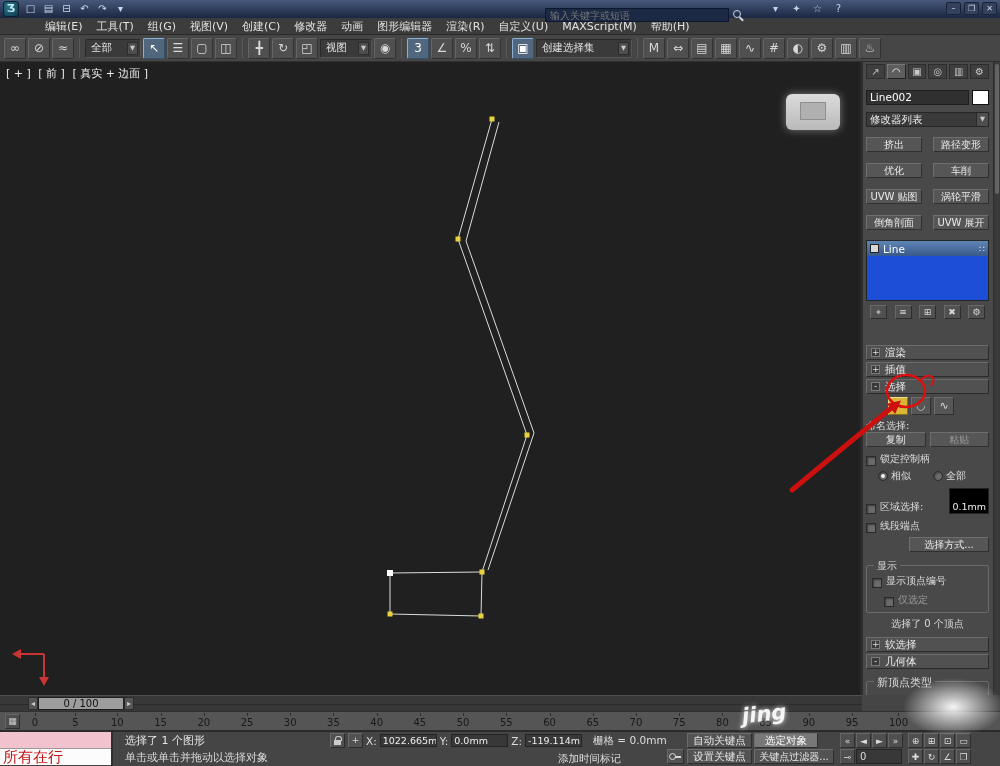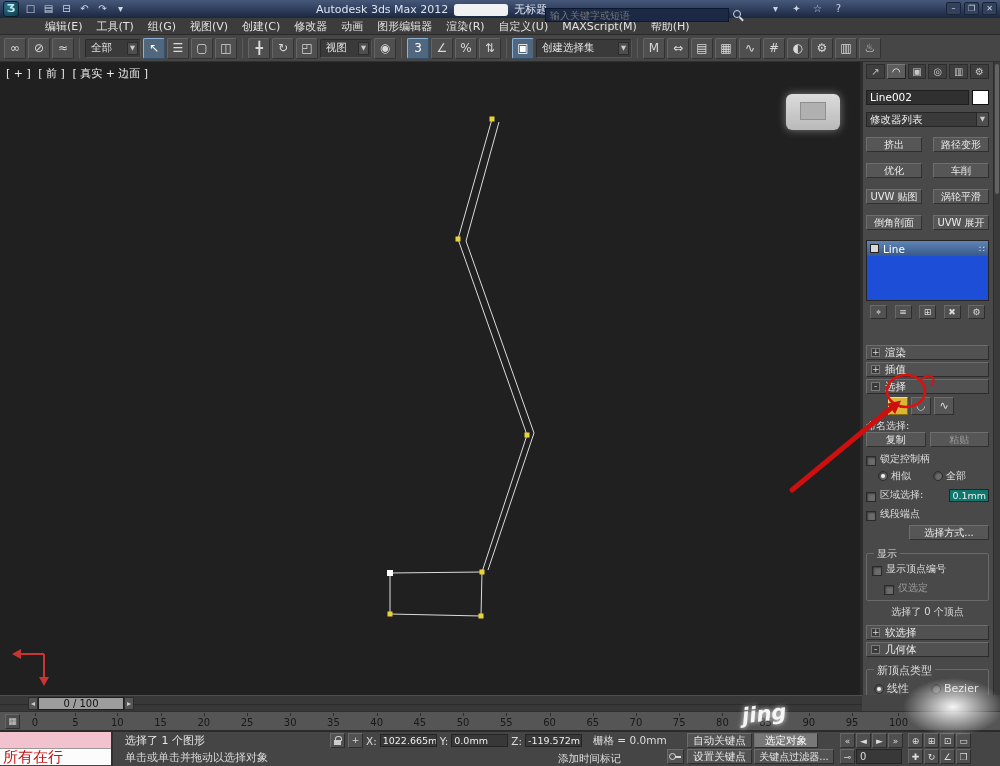--- a/index.html
+++ b/index.html
@@ -104,22 +104,22 @@
   .chk-row{margin-top:5px;display:flex;align-items:flex-end;gap:4px}
   .chk-row.indent{margin-left:12px}
   .chk-row.disabled{color:#9e9e9e}
   .chk{width:10px;height:10px;background:#6b6b6b;border:1px solid #2a2a2a;
     box-shadow:inset 1px 1px 2px rgba(0,0,0,.45);flex:none}
   .radio-row{margin:3px 0 0 12px;display:flex;gap:22px}
   .ropt{display:inline-flex;align-items:center;gap:3px}
   .radio{position:relative;width:10px;height:10px;border-radius:50%;background:#6b6b6b;
     border:1px solid #2a2a2a;box-shadow:inset 1px 1px 2px rgba(0,0,0,.45);flex:none}
   .radio.on::after{content:"";position:absolute;left:2px;top:2px;width:4px;height:4px;border-radius:50%;background:#f0f0f0}
-  .num-field{margin-left:auto;width:40px;height:13px;background:#0f766e;border:1px solid #242424;
-    color:#eee;font-size:9.5px;line-height:11px;padding:0 2px;text-align:right}
+  .num-field{margin-left:auto;width:40px;height:13px;background:#000000;border:1px solid #242424;
+    color:#eee;font-size:9.5px;line-height:11px;padding:12px 2px;text-align:right}
   .select-by{display:block;margin:4px 0 0 auto;width:80px;height:15px}
   .group-box{position:relative;margin-top:13px;border:1px solid #6a6a6a;border-radius:2px;padding:8px 5px 5px}
   .group-title{position:absolute;top:-7px;left:7px;background:#494949;padding:0 3px}
   .sel-status-text{margin-top:4px;text-align:center;color:#dcdcdc}
   .geo-body .group-box{margin-top:12px}
   .panel-scroll{position:absolute;right:0;top:0;bottom:0;width:7px;background:#3a3a3a;border-left:1px solid #2c2c2c}
   .panel-thumb{position:absolute;left:1px;top:2px;width:4px;height:130px;background:#636363;border-radius:2px}
 
   
   .time-row{position:absolute;top:695px;left:0;width:862px;height:16px;background:#383838;
@@ -188,25 +188,20 @@
   <div class="titlebar">
     <div class="logo">Ʒ</div>
     <div class="qa">
         <div class="qa-btn">□</div>
         <div class="qa-btn">▤</div>
         <div class="qa-btn">⊟</div>
         <div class="qa-btn">↶</div>
         <div class="qa-btn">↷</div>
         <div class="qa-btn">▾</div>
       </div>
-    <div class="title-center">
-      <span>Autodesk 3ds Max 2012</span>
-      <span class="title-blob"></span>
-      <span>无标题</span>
-    </div>
     <div class="search-wrap">
       <input class="ic-search" placeholder="输入关键字或短语" style="">
       <span class="mag"></span>
     </div>
     <div class="ic-icons">
         <div class="ic-btn">▾</div>
         <div class="ic-btn">✦</div>
         <div class="ic-btn">☆</div>
         <div class="ic-btn">?</div>
       </div>
@@ -496,21 +491,21 @@
     <div class="sel-msg">选择了 1 个图形</div>
     <div class="prompt">单击或单击并拖动以选择对象</div>
     <div class="coord">
       <div class="mini-ic lock"></div>
       <div class="mini-ic">+</div>
       <span class="c-lbl">X:</span>
       <div class="c-field">1022.665m</div>
       <span class="c-lbl">Y:</span>
       <div class="c-field">0.0mm</div>
       <span class="c-lbl">Z:</span>
-      <div class="c-field">-119.572m</div>
+      <div class="c-field">-119.114m</div>
       <span class="grid-lbl">栅格 = 0.0mm</span>
     </div>
     <div class="time-tag">添加时间标记</div>
     <div class="bigkey">
       <span class="key-ic"></span>
     </div>
     <div class="sb-txtbtn autokey">自动关键点</div>
     <div class="sb-txtbtn selfilter">选定对象</div>
     <div class="sb-txtbtn setkey">设置关键点</div>
     <div class="sb-txtbtn keyfilters">关键点过滤器...</div>

